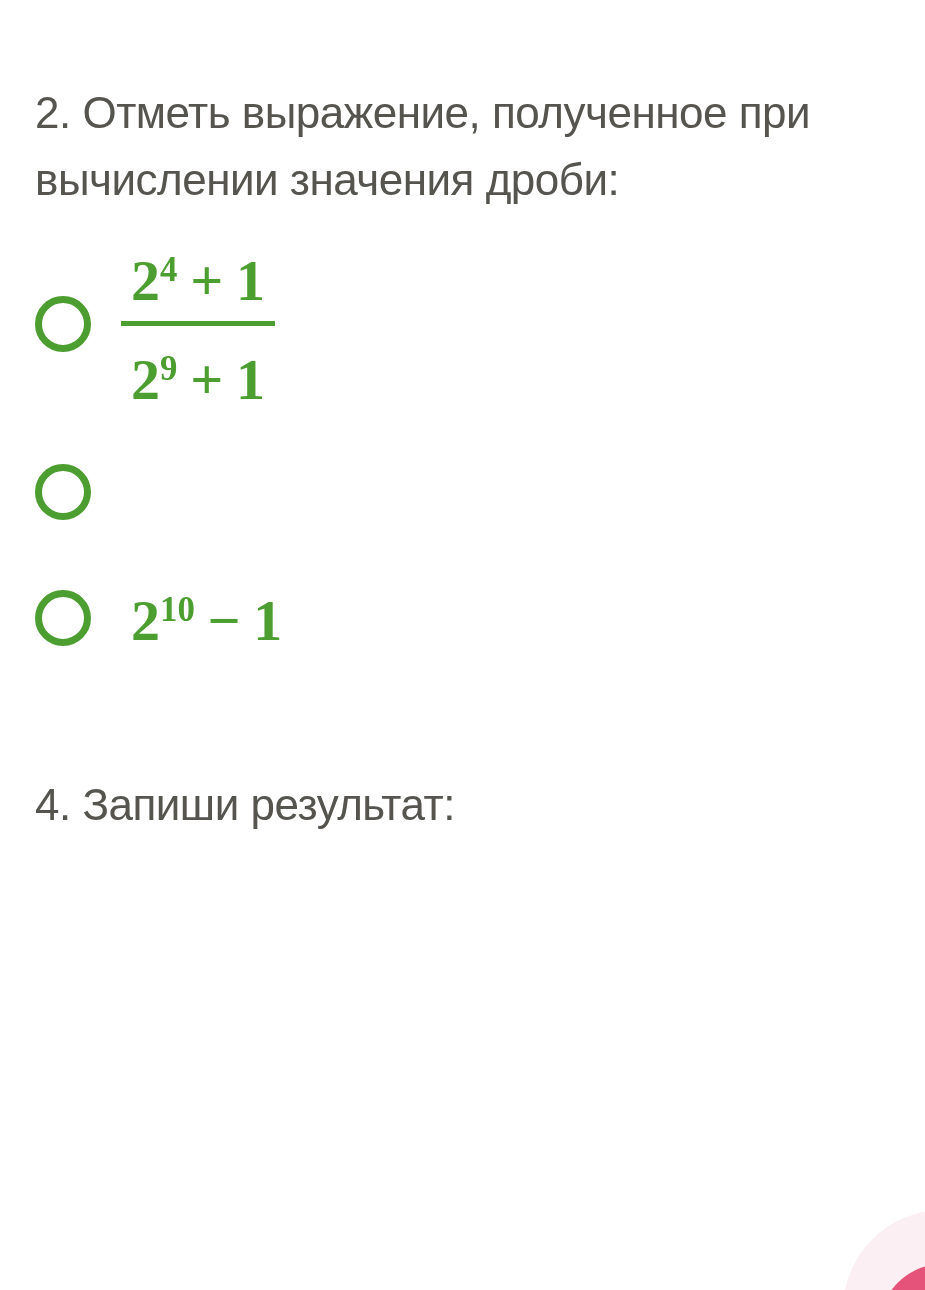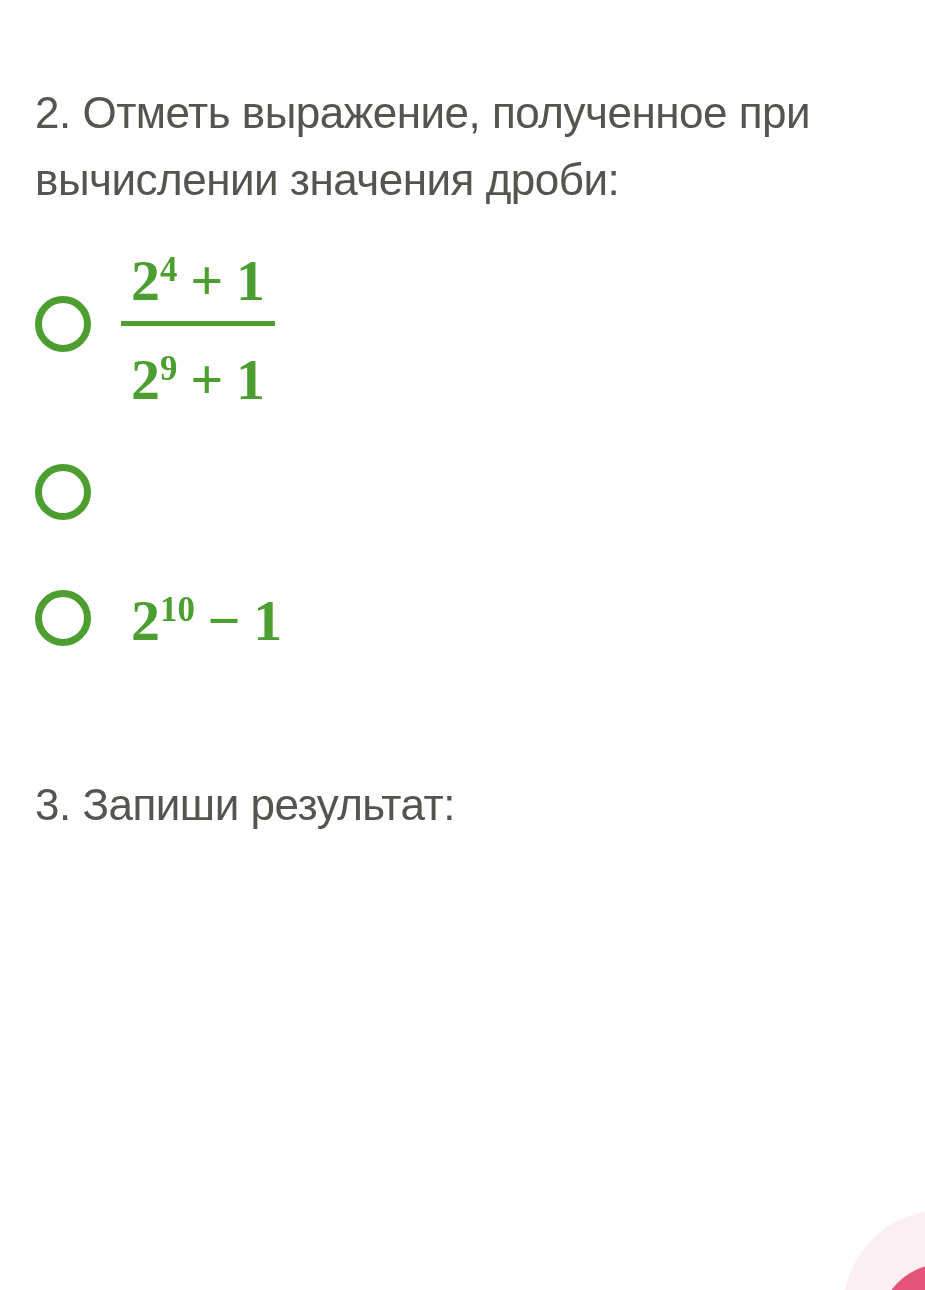--- a/index.html
+++ b/index.html
@@ -145,19 +145,19 @@
     </span>
   </div>
 
   <div class="option option-3">
     <span class="radio"></span>
     <span class="frac math">
       <span class="num"><span>2</span><sup>10</sup><span class="op">−</span><span>1</span></span>
     </span>
   </div>
 
-  <div class="q-title q3-title">3. Запиши результат:</div>
+  <div class="q-title q3-title">4. Запиши результат:</div>
 
 
   <div class="fab-halo"></div>
   <div class="fab"></div>
 
 </div>
 
 </body></html>

